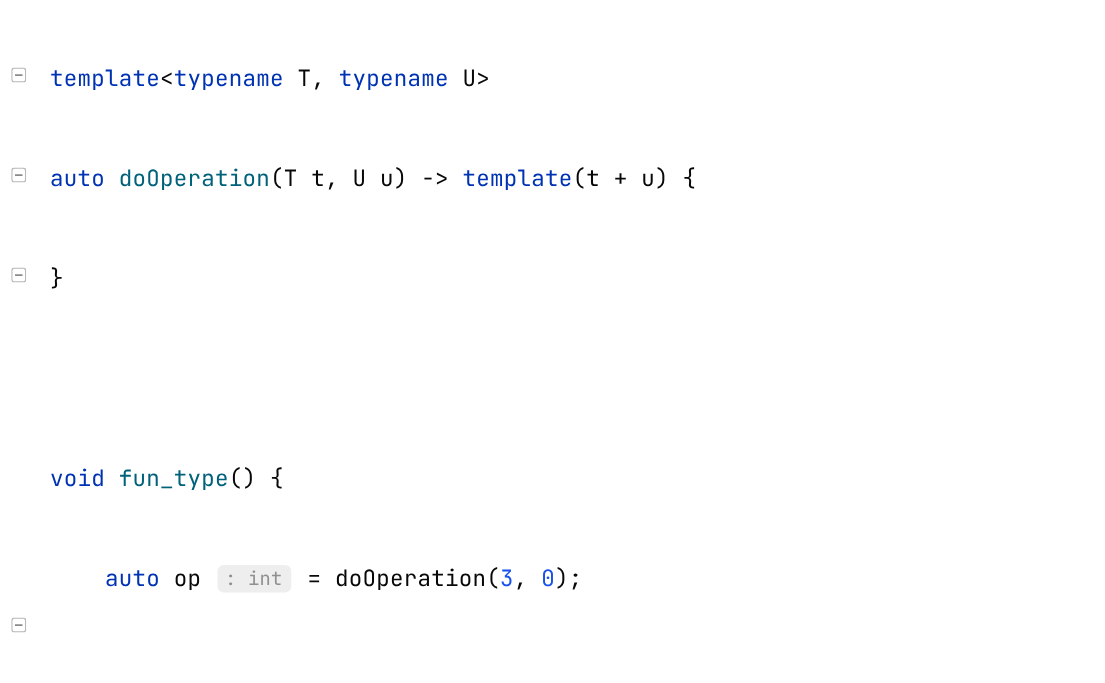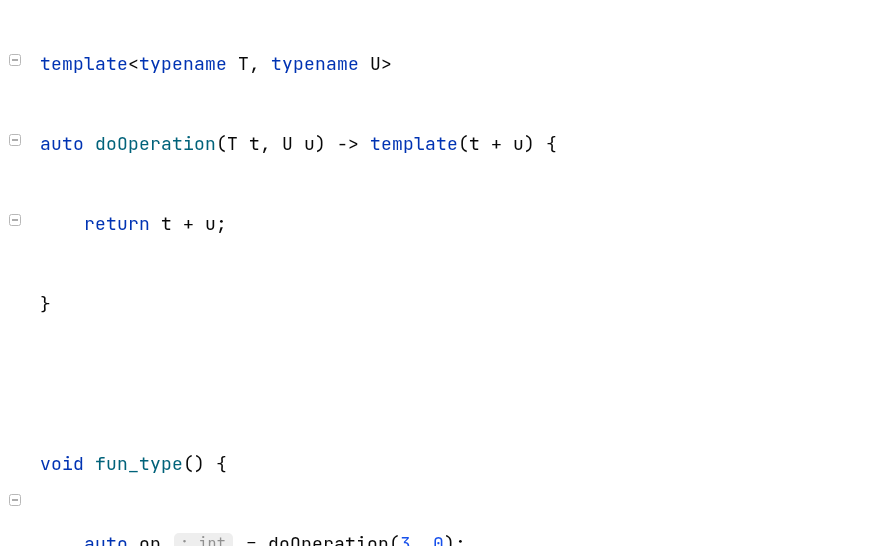--- a/index.html
+++ b/index.html
@@ -86,21 +86,20 @@
       <svg width="12" height="12" viewBox="0 0 12 12">
           <rect x="0.5" y="0.5" width="11" height="11" rx="2" fill="#fff" stroke="#b8b8b8"></rect>
           <path d="M3 6 H9" stroke="#8a8a8a" stroke-width="1.4"></path>
         </svg>
     </div>
   </div>
 
   <div class="code">
 <div class="line"><span class="kw">template</span><span class="punct">&lt;</span><span class="kw">typename</span><span class="ident"> T</span><span class="punct">, </span><span class="kw">typename</span><span class="ident"> U</span><span class="punct">&gt;</span></div>
 <div class="line"><span class="kw">auto</span><span> </span><span class="fn">doOperation</span><span class="ident">(T t, U u) -&gt; </span><span class="kw">template</span><span class="ident">(t + u) {</span></div>
-<div class="line"><span>    </span><span class="kw">return</span><span class="ident"> t + u;</span></div>
 <div class="line"><span class="punct">}</span></div>
 <div class="line"><span></span></div>
 <div class="line"><span class="kw">void</span><span> </span><span class="fn">fun_type</span><span class="ident">() {</span></div>
 <div class="line"><span>    </span><span class="kw">auto</span><span class="ident"> op </span><span class="hint">: int</span><span class="ident"> = </span><span class="fncall">doOperation(</span><span class="num">3</span><span class="punct">, </span><span class="num">0</span><span class="punct">);</span></div>
 
 
 
 
 
   </div>

